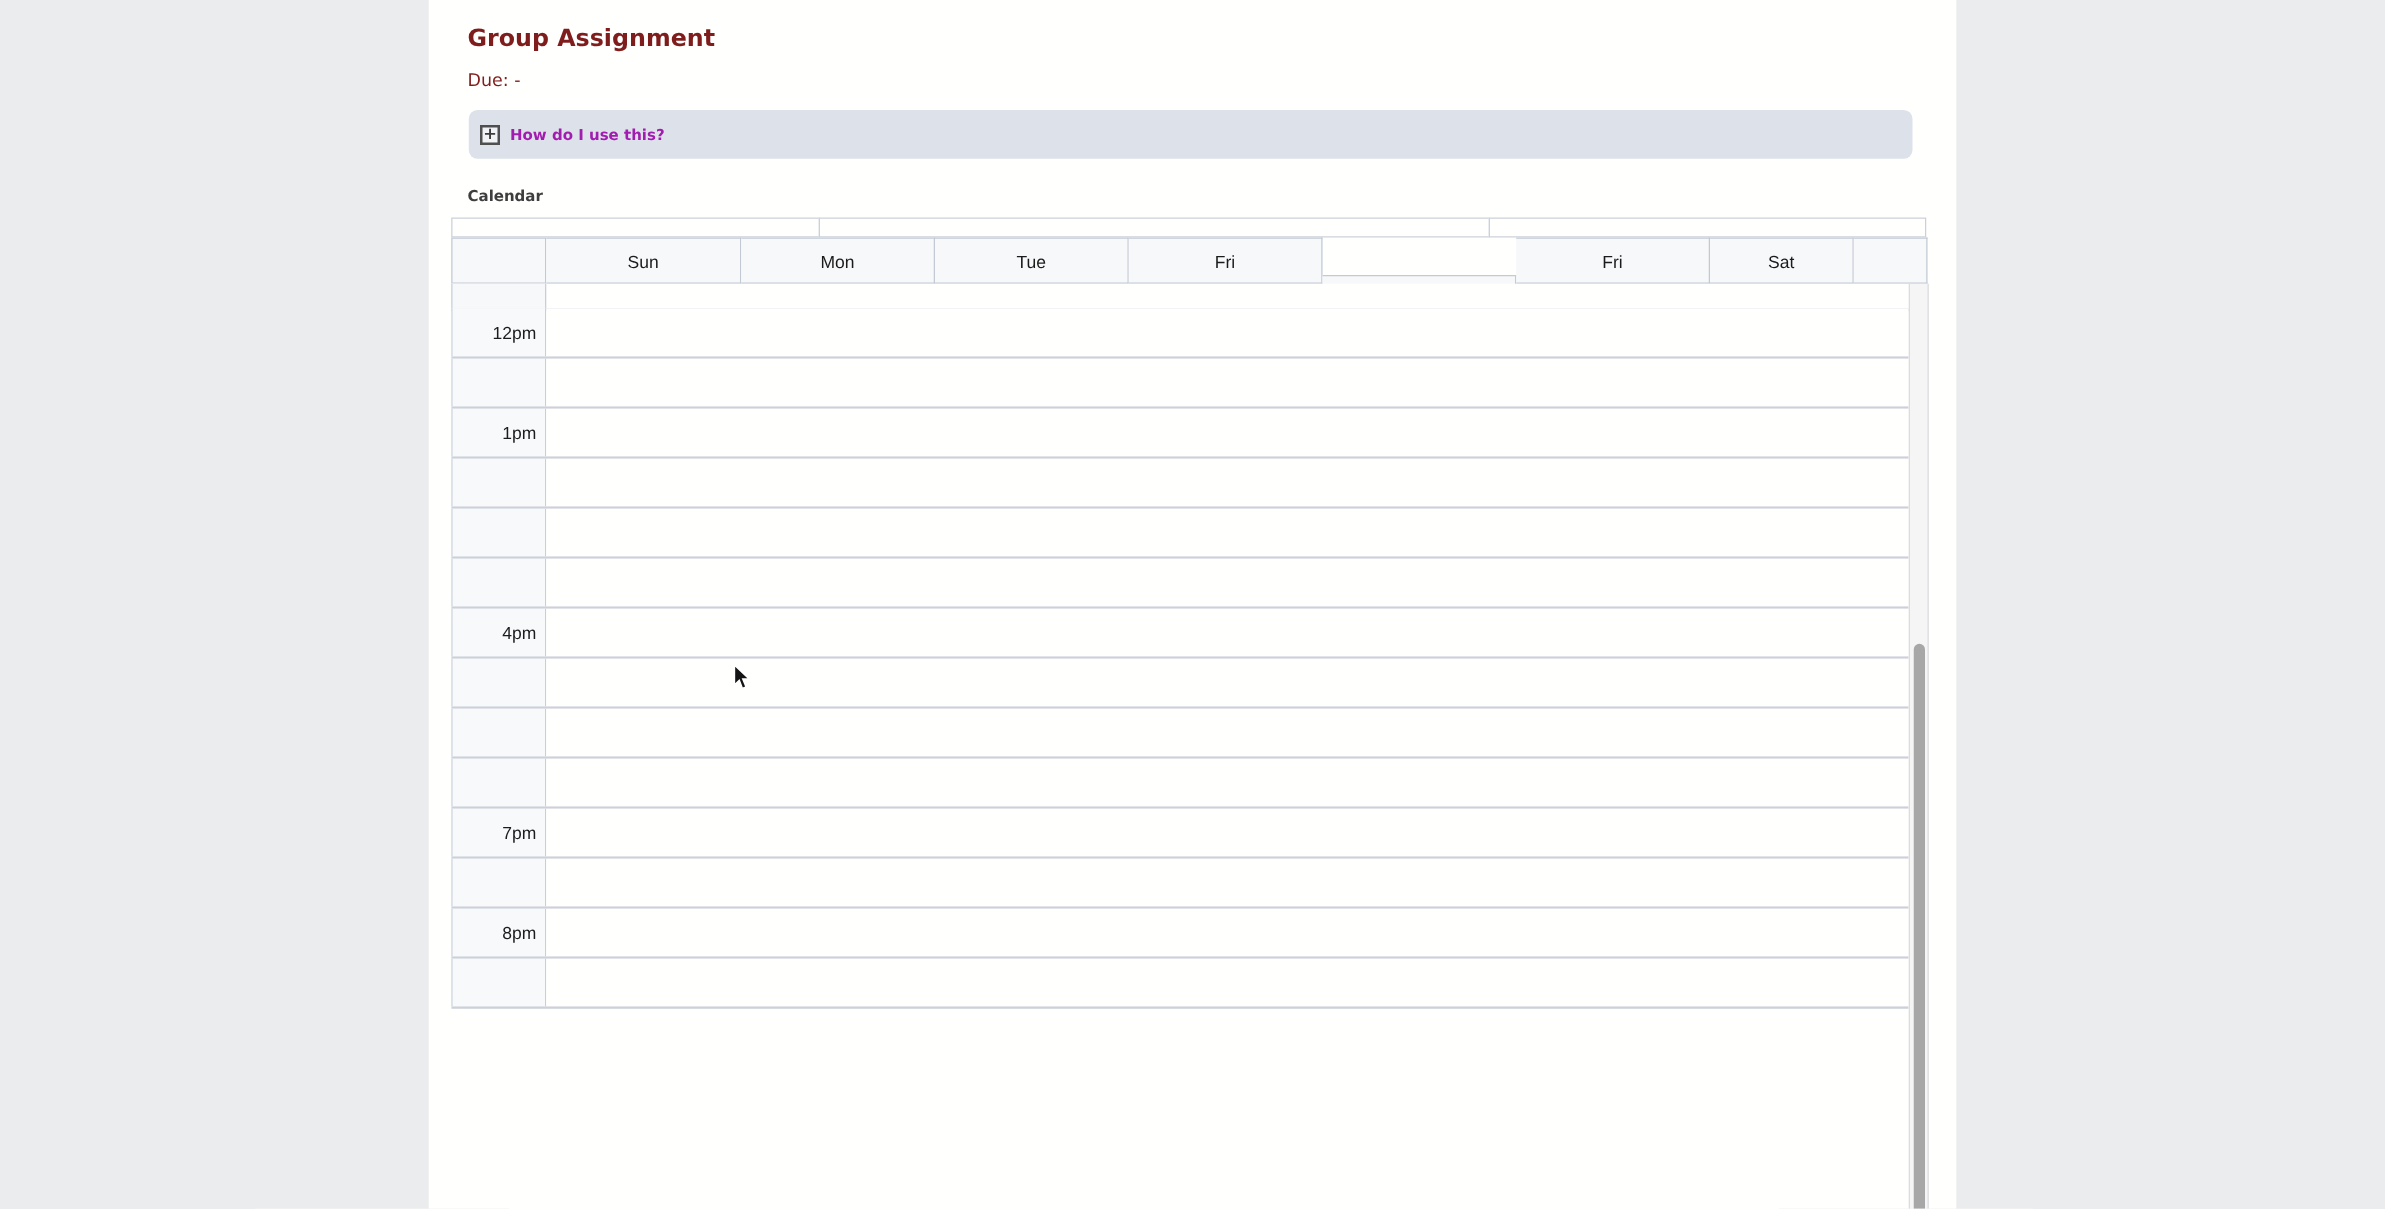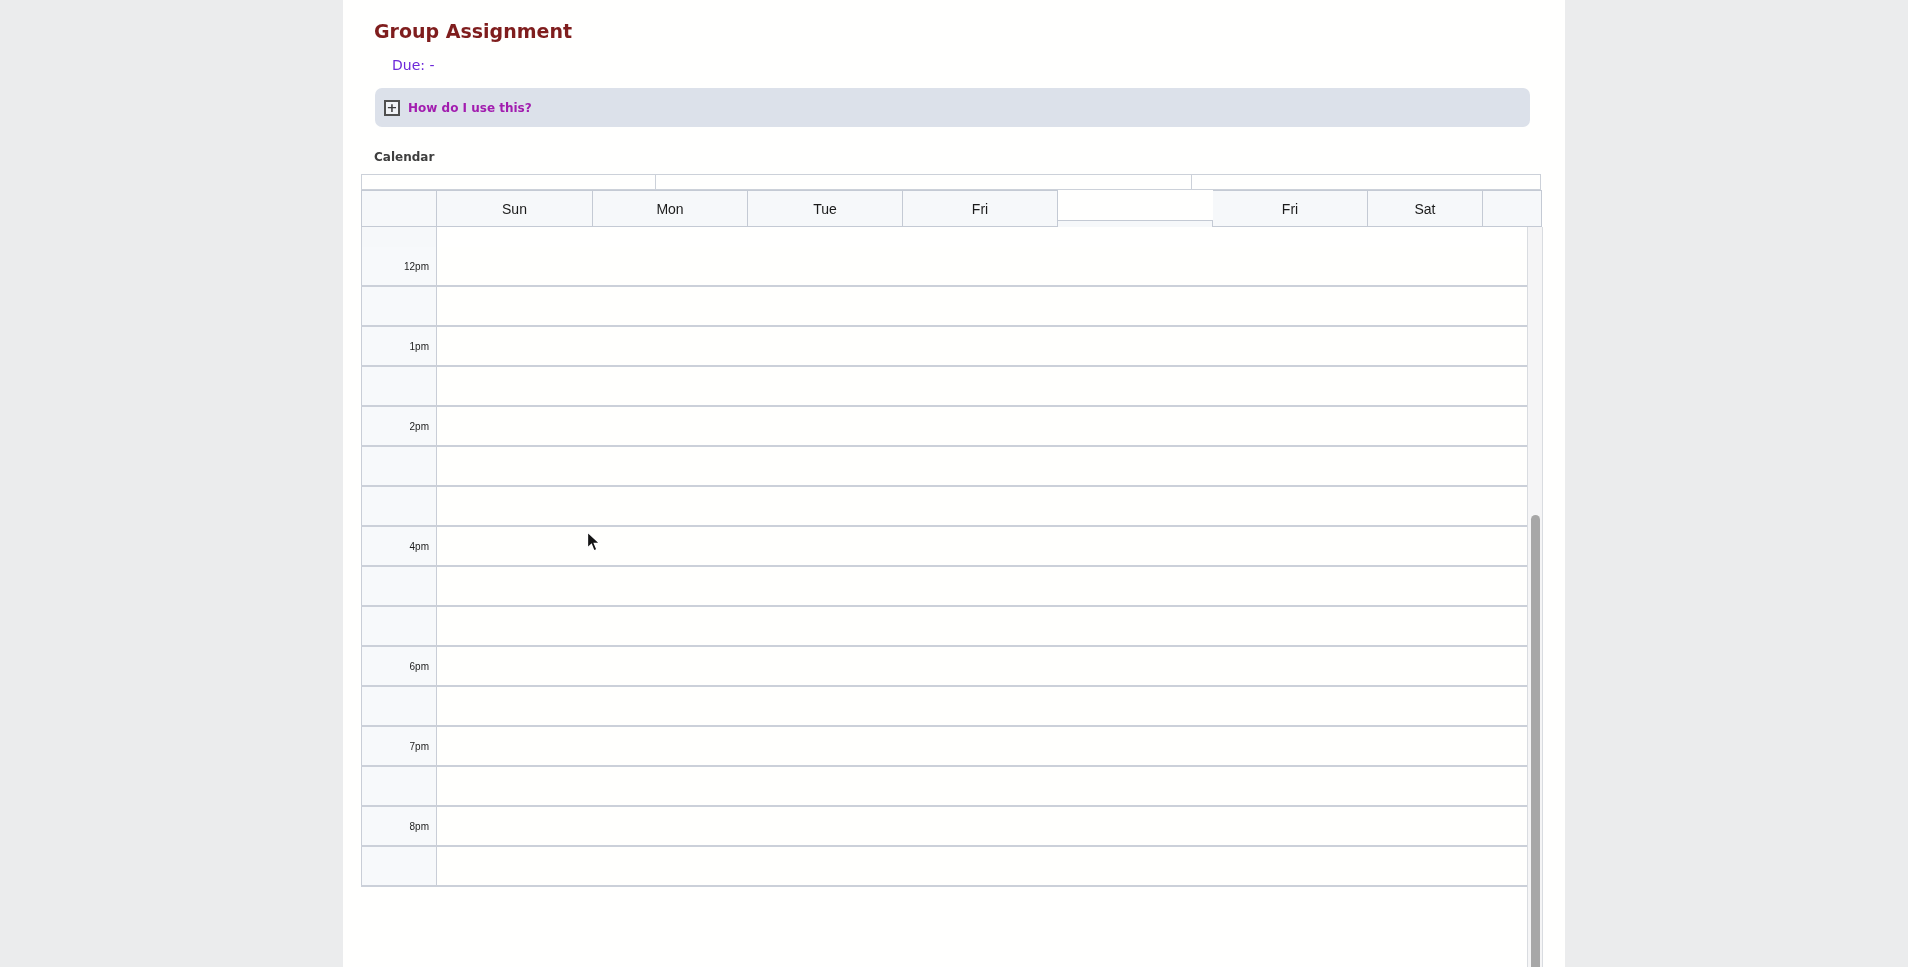--- a/index.html
+++ b/index.html
@@ -2,22 +2,22 @@
 <html><head>
 <meta charset="utf-8">
 <style>
   html,body{margin:0;padding:0;}
   .stage{position:relative;width:1908px;height:967px;background:#ebeced;overflow:hidden;
          font-family:"Liberation Sans",sans-serif;}
   .content{position:absolute;left:343px;top:0;width:1222px;height:967px;background:#fffffe;}
 
   .title{position:absolute;left:31px;top:20px;font-family:"DejaVu Sans",sans-serif;
          font-weight:bold;font-size:19px;color:#7f1d1d;}
-  .due{position:absolute;left:49px;top:57px;font-family:"DejaVu Sans",sans-serif;
-       font-size:14px;color:#6d28d9;}
+  .due{position:absolute;left:31px;top:57px;font-family:"DejaVu Sans",sans-serif;
+       font-size:14px;color:#7f1d1d;}
 
   .help-bar{position:absolute;left:32px;top:88px;width:1155px;height:39px;background:#dce1ea;
             border-radius:7px;display:flex;align-items:center;padding-left:9px;
             box-sizing:border-box;cursor:pointer;}
   .plus-box{width:12px;height:12px;border:2px solid #4f4f4f;background:#f0f2f6;color:#3c3c3c;
             display:flex;align-items:center;justify-content:center;
             font:bold 13px/12px "DejaVu Sans",sans-serif;}
   .help-label{margin-left:8px;font-family:"DejaVu Sans",sans-serif;font-weight:bold;
               font-size:12px;color:#a21caf;}
 
@@ -40,21 +40,21 @@
               background:#fffffe;border-bottom:2px solid #cbd0d9;box-sizing:content-box;}
   .allday-gutter{width:76px;background:#f6f8fa;border-left:1px solid #c9ced7;
                  border-right:1px solid #c9ced7;box-sizing:border-box;}
   .allday-body{flex:1;}
 
   .time-grid{position:absolute;left:18px;top:247px;width:1166px;height:720px;overflow:hidden;}
   .t-row{display:flex;height:40px;box-sizing:border-box;border-bottom:2px solid #cbd0d9;}
   .t-gutter{width:76px;background:#f7f9fb;border-left:1px solid #c9ced7;
             border-right:1px solid #c9ced7;box-sizing:border-box;display:flex;
             align-items:center;justify-content:flex-end;padding-right:7px;
-            font-size:10px;color:#1c1c1c;}
+            font-size:14px;color:#1c1c1c;}
   .t-body{flex:1;background:#fffffd;}
 
   .scroll-track{position:absolute;left:1184px;top:227px;width:16px;height:740px;
                 background:#f5f5f6;border-left:1px solid #d9dce0;border-right:1px solid #d9dce0;
                 box-sizing:border-box;}
   .scroll-thumb{position:absolute;left:1188px;top:515px;width:9px;height:452px;
                 background:#a7a7a7;border-radius:5px 5px 0 0;}
 
   .cursor{position:absolute;left:586px;top:531px;width:16px;height:22px;}
 </style>
@@ -108,45 +108,37 @@
         </div>
         <div class="t-row">
           <div class="t-gutter">1pm</div>
           <div class="t-body"></div>
         </div>
         <div class="t-row">
           <div class="t-gutter"></div>
           <div class="t-body"></div>
         </div>
         <div class="t-row">
-          <div class="t-gutter">2pm</div>
-          <div class="t-body"></div>
-        </div>
-        <div class="t-row">
           <div class="t-gutter"></div>
           <div class="t-body"></div>
         </div>
         <div class="t-row">
           <div class="t-gutter"></div>
           <div class="t-body"></div>
         </div>
         <div class="t-row">
           <div class="t-gutter">4pm</div>
           <div class="t-body"></div>
         </div>
         <div class="t-row">
           <div class="t-gutter"></div>
           <div class="t-body"></div>
         </div>
         <div class="t-row">
           <div class="t-gutter"></div>
-          <div class="t-body"></div>
-        </div>
-        <div class="t-row">
-          <div class="t-gutter">6pm</div>
           <div class="t-body"></div>
         </div>
         <div class="t-row">
           <div class="t-gutter"></div>
           <div class="t-body"></div>
         </div>
         <div class="t-row">
           <div class="t-gutter">7pm</div>
           <div class="t-body"></div>
         </div>

